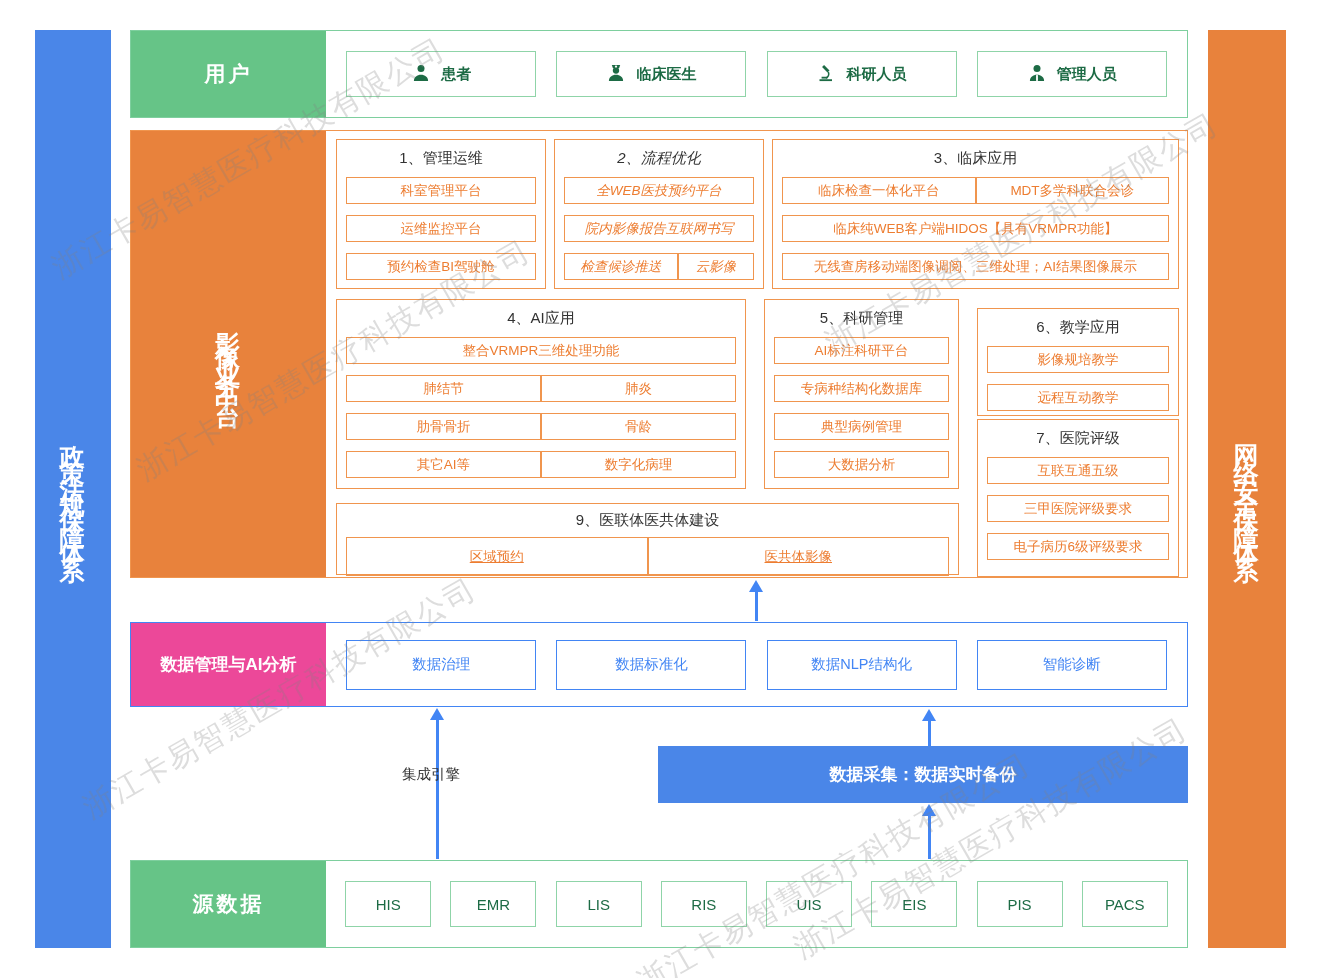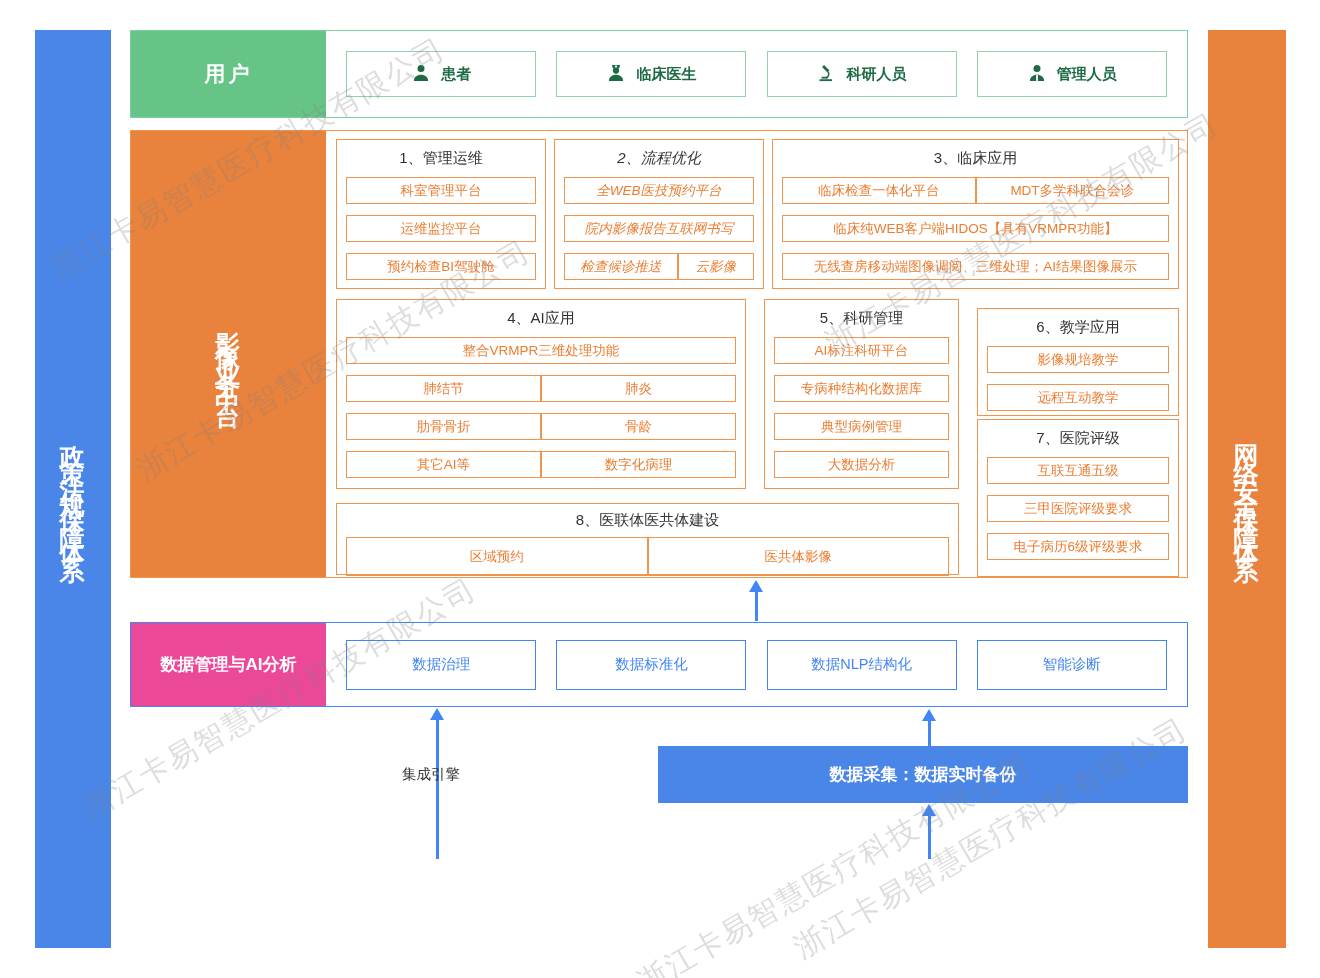--- a/index.html
+++ b/index.html
@@ -56,21 +56,21 @@
   .sec-title { text-align:center; font-size:15px; color:#333; margin:9px 0 9px; font-weight:500; }
   .sec-items { display:flex; flex-direction:column; gap:11px; padding:0 9px 9px; }
   .oitem {
     border:1px solid #f0954e; color:#ed7d31; font-size:13.5px; font-weight:500;
     height:27px; display:flex; align-items:center; justify-content:center; text-align:center;
     white-space:nowrap; overflow:hidden;
   }
   .sec-row { display:flex; }
   .sec-row .oitem { flex:1; }
   .sec-row .grow15 { flex:1.5; }
-  .s8 .oitem { height:39px; }
+  .s8 .oitem { height:39px;text-decoration:underline; }
 
   
   .datamgmt { top:622px; height:85px; }
   .blue-box {
     width:190px; height:50px; border:1px solid #4285f4; color:#4285f4; font-size:14.5px;
     display:flex; align-items:center; justify-content:center;
   }
 
   
   .integration-label { position:absolute; left:402px; top:765px; font-size:14.5px; color:#333; z-index:3; }
@@ -247,21 +247,21 @@
       <div class="sec" style="left:651px; top:288px; width:202px; height:158px;">
         <div class="sec-title">7、医院评级</div>
         <div class="sec-items">
           <div class="oitem">互联互通五级</div>
           <div class="oitem">三甲医院评级要求</div>
           <div class="oitem">电子病历6级评级要求</div>
         </div>
       </div>
 
       <div class="sec s8" style="left:10px; top:372px; width:623px; height:72px;">
-        <div class="sec-title" style="margin:7px 0 7px;">8、医联体医共体建设</div>
+        <div class="sec-title" style="margin:7px 0 7px;">9、医联体医共体建设</div>
         <div class="sec-items">
           <div class="sec-row">
             <div class="oitem">区域预约</div>
             <div class="oitem">医共体影像</div>
           </div>
         </div>
       </div>
 
     </div>
   </div>
@@ -272,20 +272,33 @@
       <div class="blue-box">数据治理</div>
       <div class="blue-box">数据标准化</div>
       <div class="blue-box">数据NLP结构化</div>
       <div class="blue-box">智能诊断</div>
     </div>
   </div>
 
   <div class="integration-label">集成引擎</div>
   <div class="collect">数据采集：数据实时备份</div>
 
+  <div class="panel source panel-border-green">
+    <div class="panel-header hdr-green">源数据</div>
+    <div class="panel-items">
+      <div class="src-box">HIS</div>
+      <div class="src-box">EMR</div>
+      <div class="src-box">LIS</div>
+      <div class="src-box">RIS</div>
+      <div class="src-box">UIS</div>
+      <div class="src-box">EIS</div>
+      <div class="src-box">PIS</div>
+      <div class="src-box">PACS</div>
+    </div>
+  </div>
 
   <div class="ahead" style="left:749px; top:580px;"></div>
   <div class="aline" style="left:755px; top:591px; height:30px;"></div>
 
   <div class="ahead" style="left:430px; top:708px;"></div>
   <div class="aline" style="left:436px; top:719px; height:140px;"></div>
 
   <div class="ahead" style="left:922px; top:709px;"></div>
   <div class="aline" style="left:928px; top:720px; height:26px;"></div>
 

